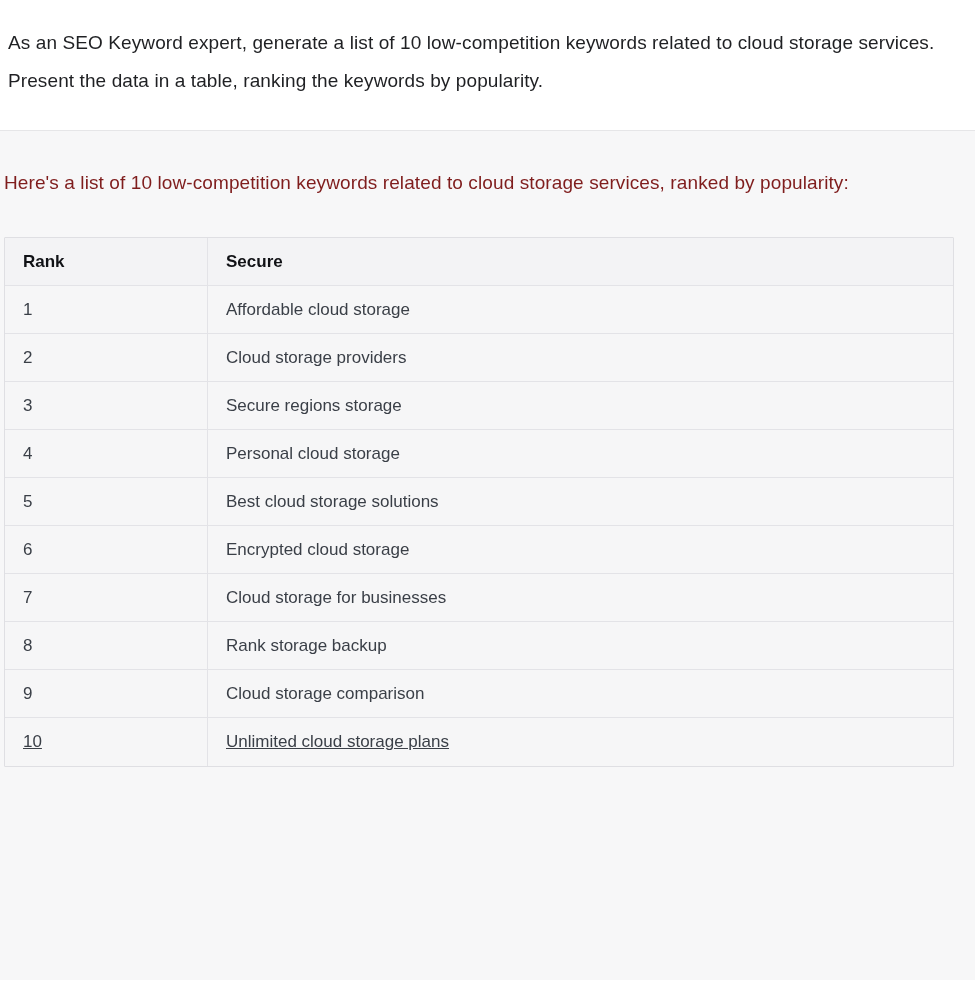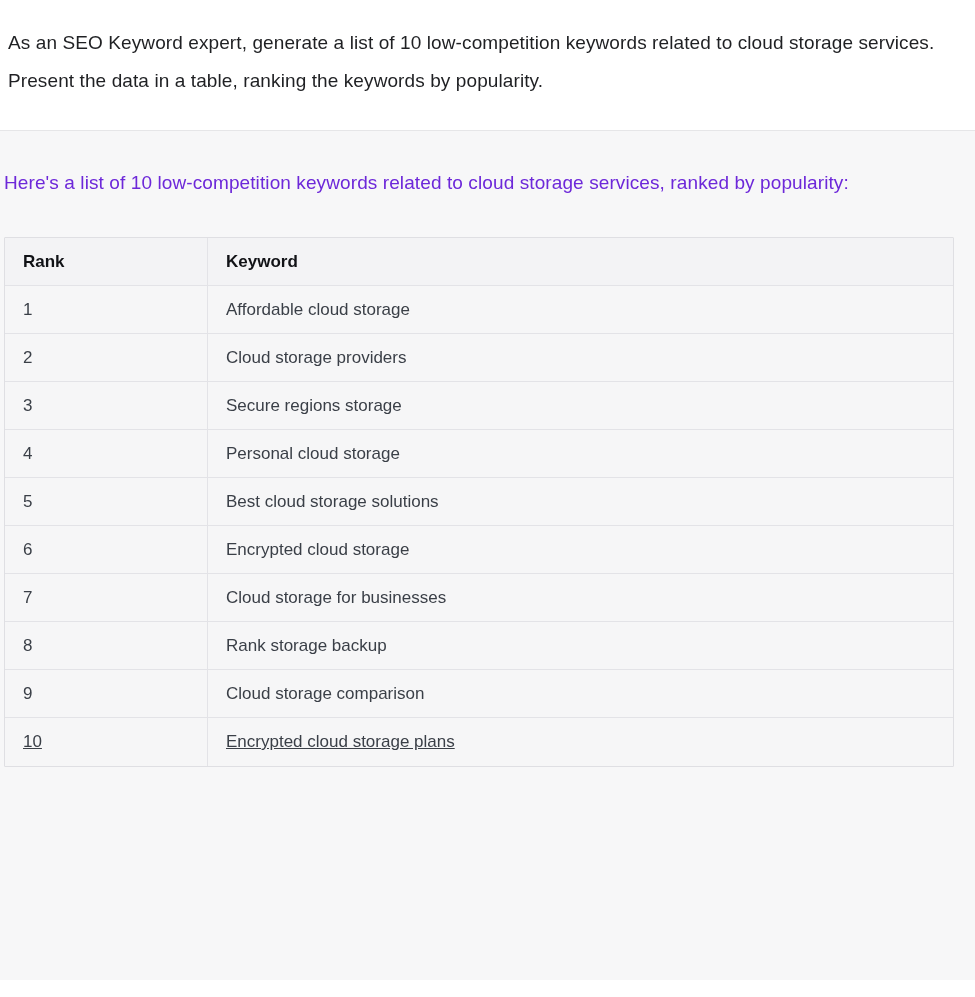--- a/index.html
+++ b/index.html
@@ -33,21 +33,21 @@
   
   .response-block {
     background: #f7f7f8;
     padding: 32px 20px 20px 4px;
     box-sizing: border-box;
     height: 849px;
   }
   .response-text {
     font-size: 19px;
     line-height: 40px;
-    color: #6d28d9;
+    color: #7f1d1d;
     letter-spacing: 0.1px;
     max-width: 930px;
   }
   .intro {
     margin: 0 0 34px 0;
   }
   .outro {
     margin: 30px 0 0 0;
   }
 
@@ -106,21 +106,21 @@
   <p class="response-text intro">Here's a list of 10 low-competition keywords related to cloud storage services, ranked by popularity:</p>
 
   <table class="kw-table">
     <colgroup>
       <col class="col-rank">
       <col class="col-kw">
     </colgroup>
     <thead>
       <tr>
         <th>Rank</th>
-        <th>Keyword</th>
+        <th>Secure</th>
       </tr>
     </thead>
     <tbody id="kw-body">
         <tr>
           <td>1</td>
           <td>Affordable cloud storage</td>
         </tr>
         <tr>
           <td>2</td>
           <td>Cloud storage providers</td>
@@ -148,19 +148,19 @@
         <tr>
           <td>8</td>
           <td>Rank storage backup</td>
         </tr>
         <tr>
           <td>9</td>
           <td>Cloud storage comparison</td>
         </tr>
         <tr>
           <td>10</td>
-          <td>Encrypted cloud storage plans</td>
+          <td>Unlimited cloud storage plans</td>
         </tr>
       </tbody>
   </table>
 
 
 </div>
 
 </body></html>

